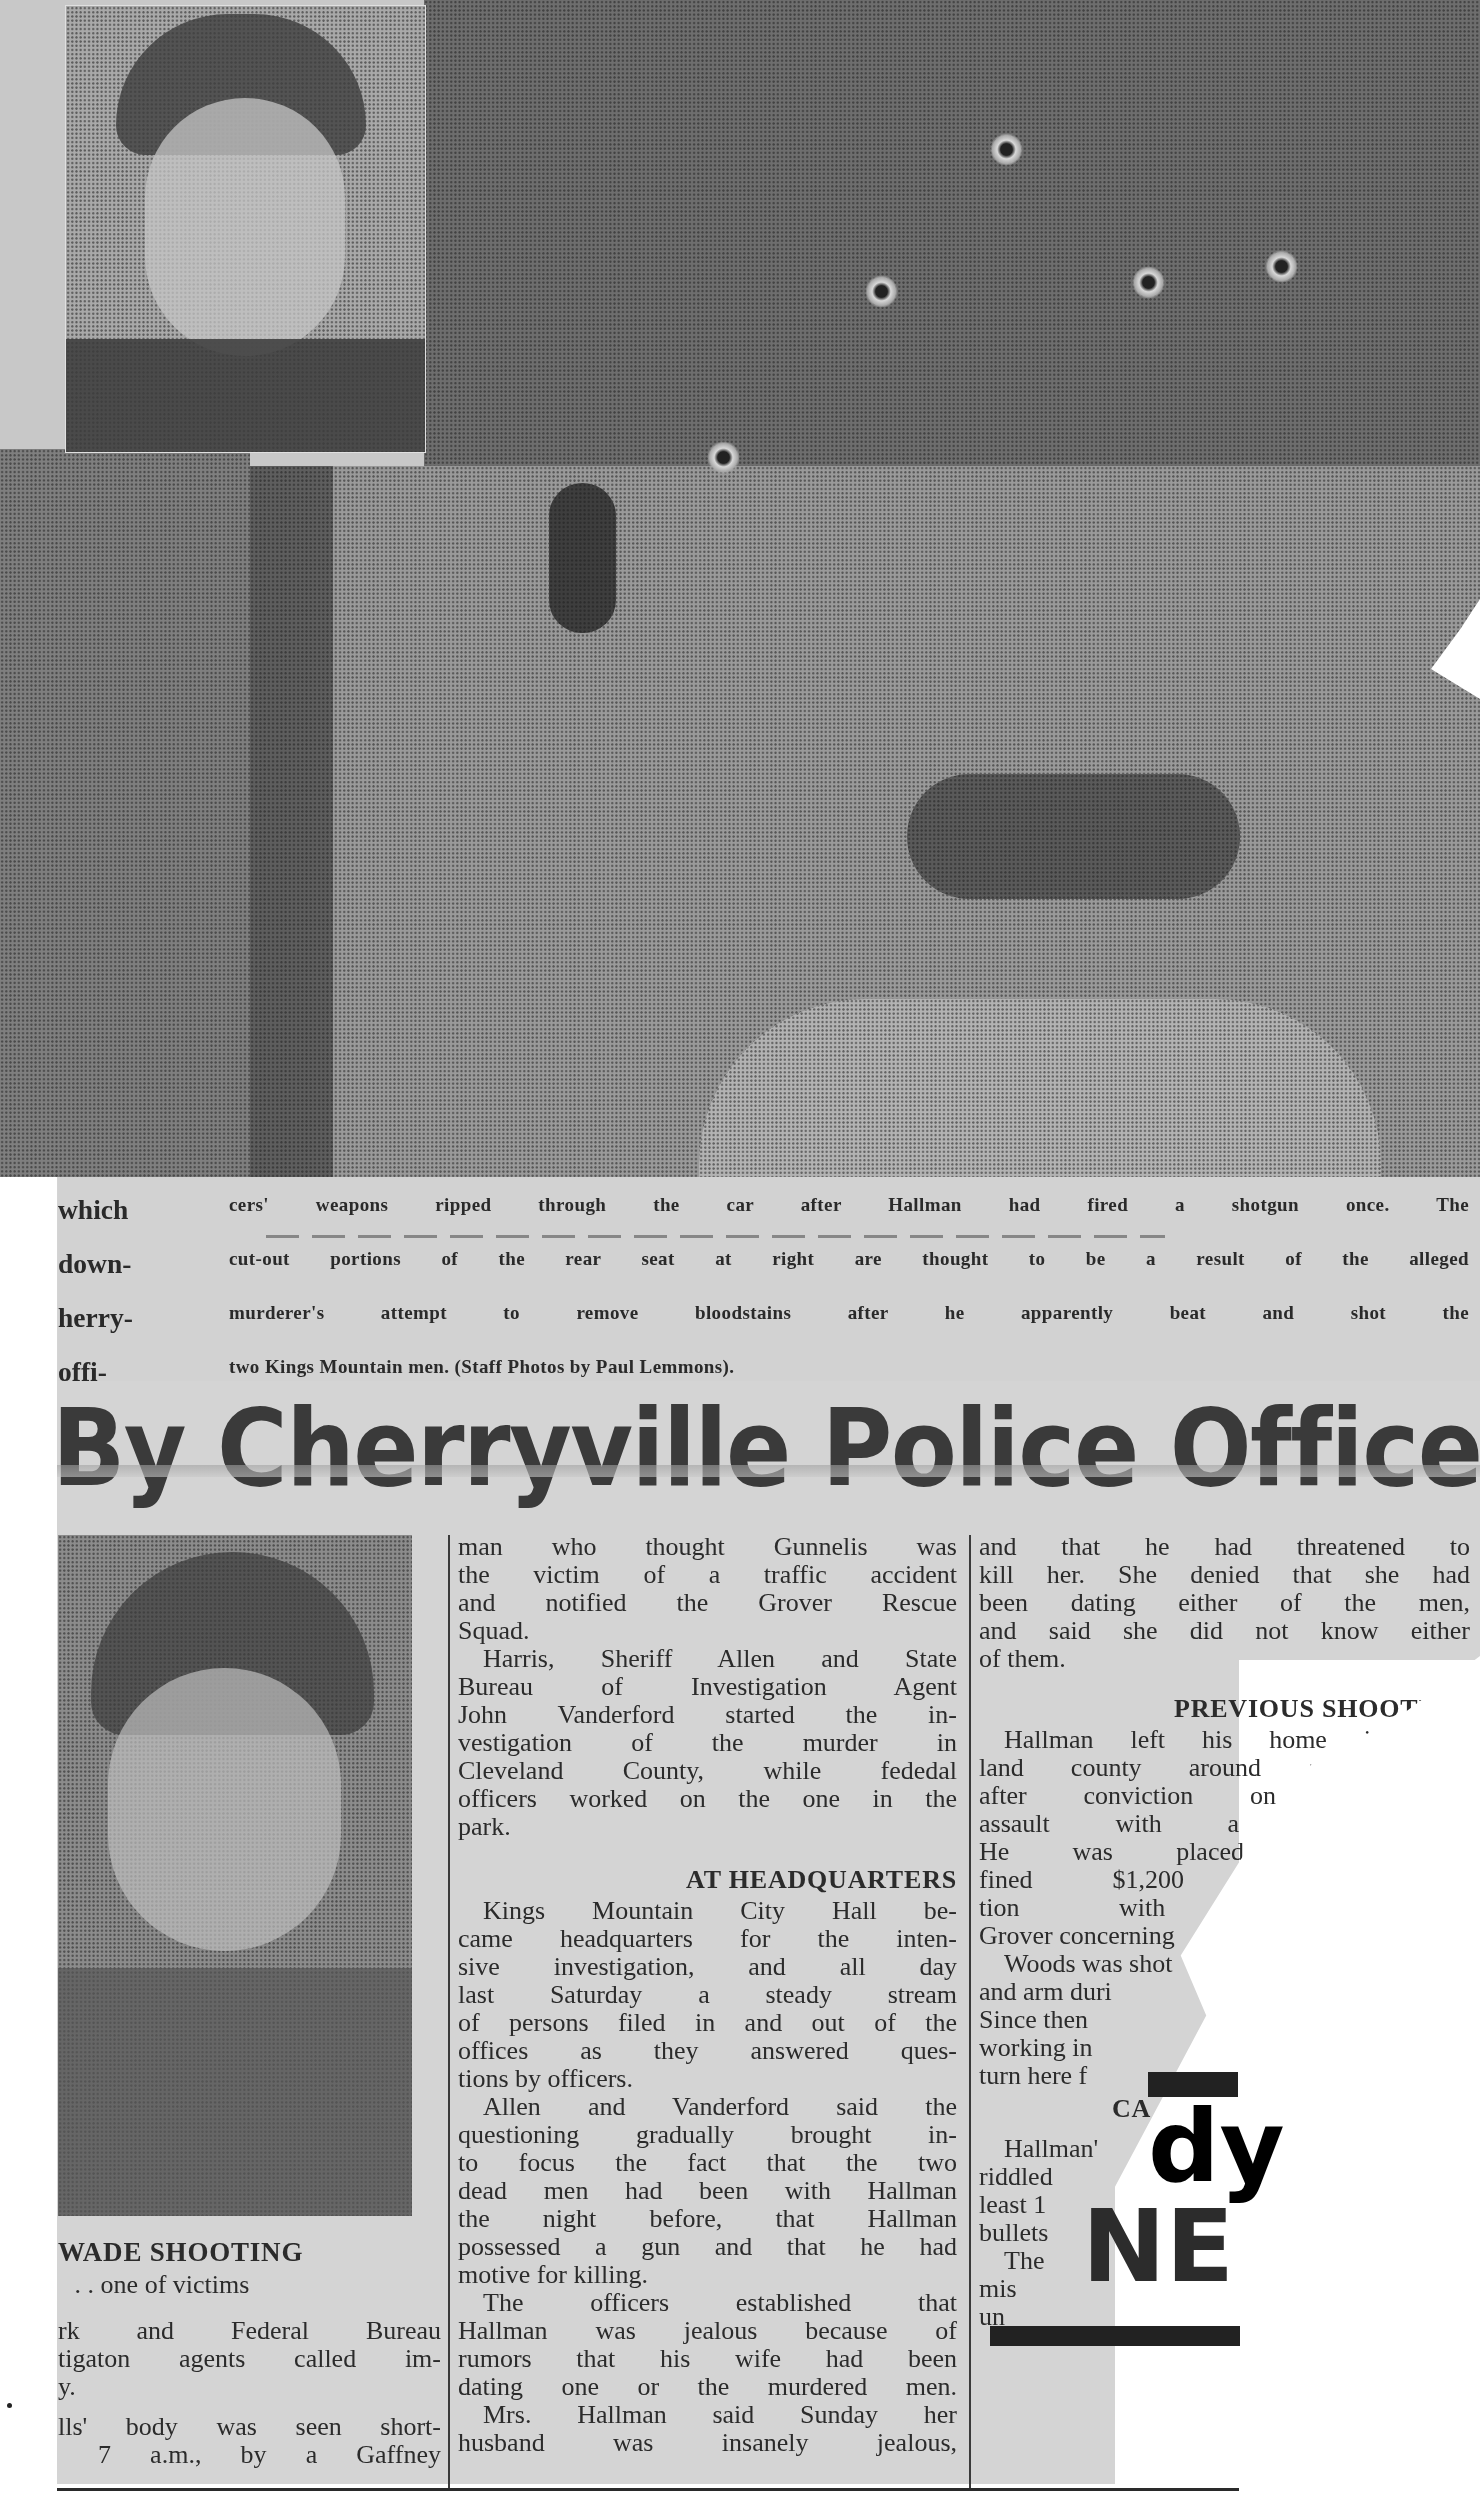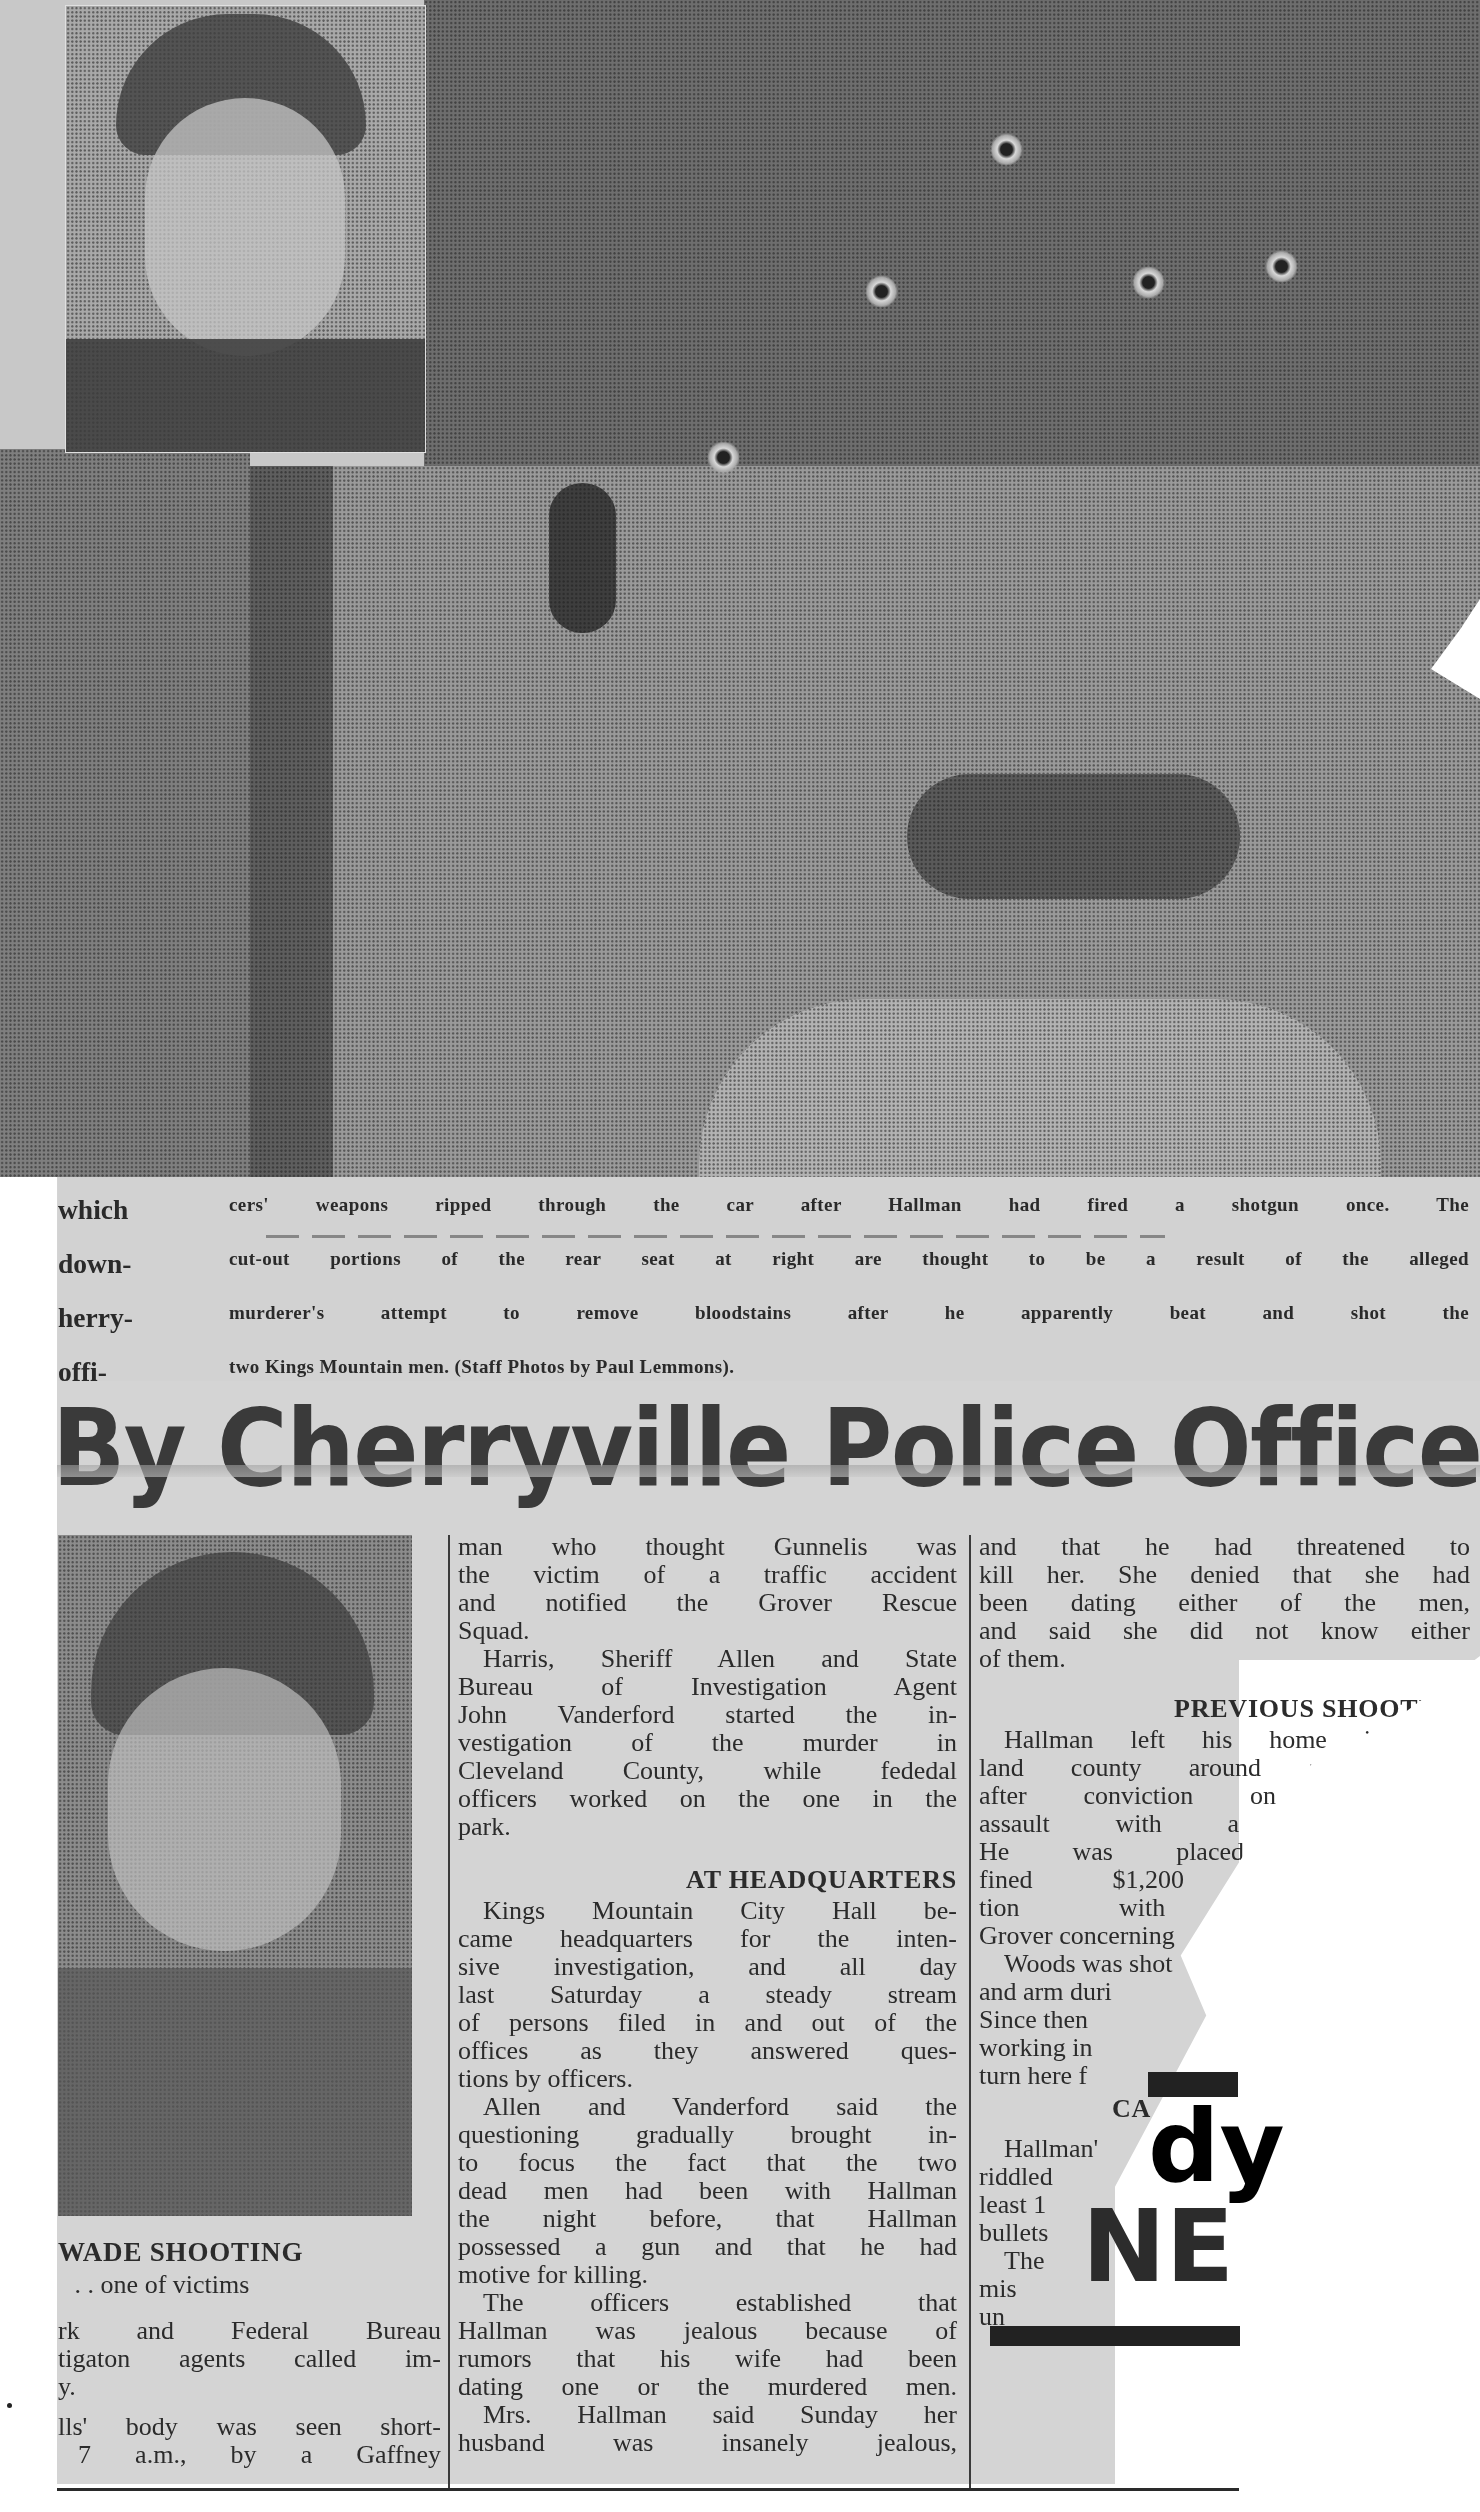--- a/index.html
+++ b/index.html
@@ -90,21 +90,21 @@
   <div style="position:absolute;left:0;top:433px;width:354px;height:248px;background:#555;opacity:0.7;"></div>
 </div>
 
 <div class="col" style="left:58px;top:2238px;width:383px;">
   <div style="font-weight:bold;font-size:27px;letter-spacing:0.8px;">WADE SHOOTING</div>
   <div style="font-weight:normal;font-size:26px;margin:5px 0 18.3px 16.6px;">. . one of victims</div>
   <p>rk and Federal Bureau</p>
   <p>tigaton agents called im-</p>
   <p class="last">y.</p>
   <p style="margin-top:11.7px;">lls' body was seen short-</p>
-  <p style="padding-left:20px;font-family:Liberation Serif, serif;">7 a.m., by a Gaffney</p>
+  <p style="padding-left:40px;font-family:Liberation Serif, serif;">7 a.m., by a Gaffney</p>
 </div>
 
 <div class="rule-v" style="left:448px;top:1535px;height:953px;"></div>
 <div class="rule-v" style="left:969px;top:1535px;height:953px;"></div>
 
 <div class="col" style="left:458px;top:1533px;width:499px;">
   <p>man who thought Gunnelis was</p>
   <p>the victim of a traffic accident</p>
   <p>and notified the Grover Rescue</p>
   <p class="last">Squad.</p>

